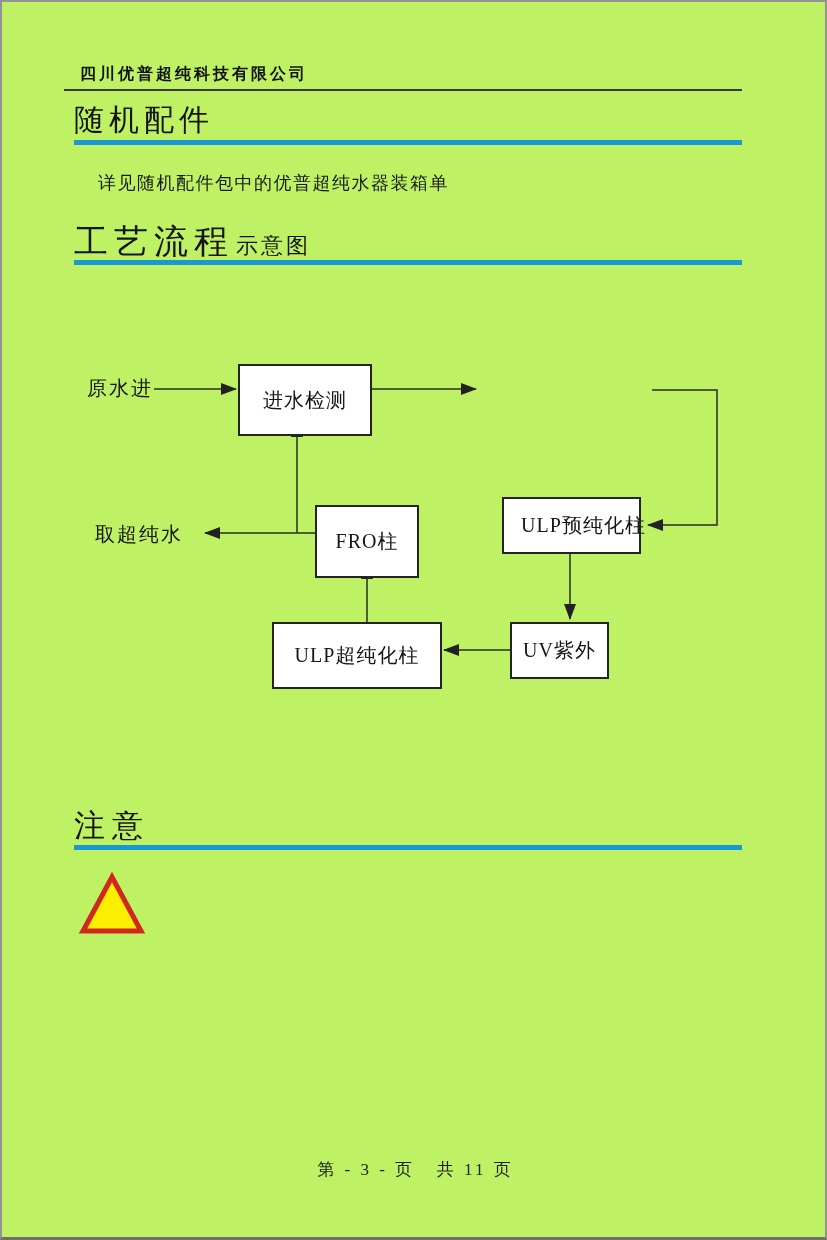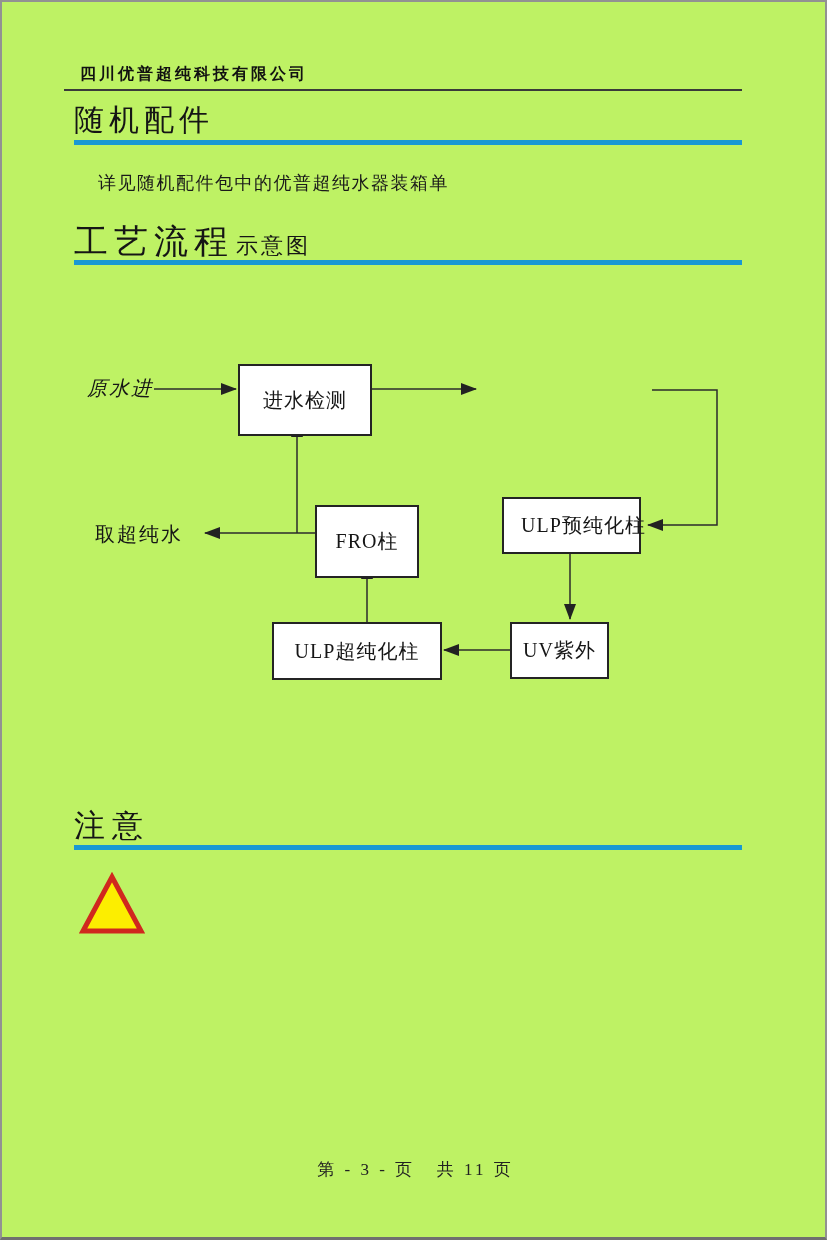--- a/index.html
+++ b/index.html
@@ -27,24 +27,24 @@
   .edge{stroke:#2b2b2b;stroke-width:1.5;fill:none;}
   .node{
     position:absolute;box-sizing:border-box;border:2px solid #242424;background:#fff;
     display:flex;align-items:center;justify-content:center;
     font-size:20px;letter-spacing:1px;white-space:nowrap;color:#161616;
   }
   .n-inlet{left:174px;top:22px;width:134px;height:72px;}
   .n-clean{left:414px;top:22px;width:174px;height:56px;}
   .n-pre{left:438px;top:155px;width:139px;height:57px;padding-left:24px;}
   .n-fro{left:251px;top:163px;width:104px;height:73px;}
-  .n-ultra{left:208px;top:280px;width:170px;height:58px;}
+  .n-ultra{left:208px;top:280px;width:170px;height:67px;}
   .n-uv{left:446px;top:280px;width:99px;height:57px;}
   .flow-label{font-size:20px;letter-spacing:2px;white-space:nowrap;color:#161616;}
-  .lbl-src{left:23px;top:33px;font-style:italic;}
+  .lbl-src{left:23px;top:33px;}
   .lbl-out{left:31px;top:179px;}
   .t3{left:72px;top:803px;font-size:31px;letter-spacing:7px;}
   .bar3{top:843px;}
   .warn-tri{left:76px;top:870px;}
   .warn-text{
     left:170px;top:893px;font-family:"Liberation Sans",sans-serif;
     font-weight:bold;font-size:20px;letter-spacing:2px;color:#111;
   }
   .footer{
     left:0;top:1156px;width:827px;text-align:center;

